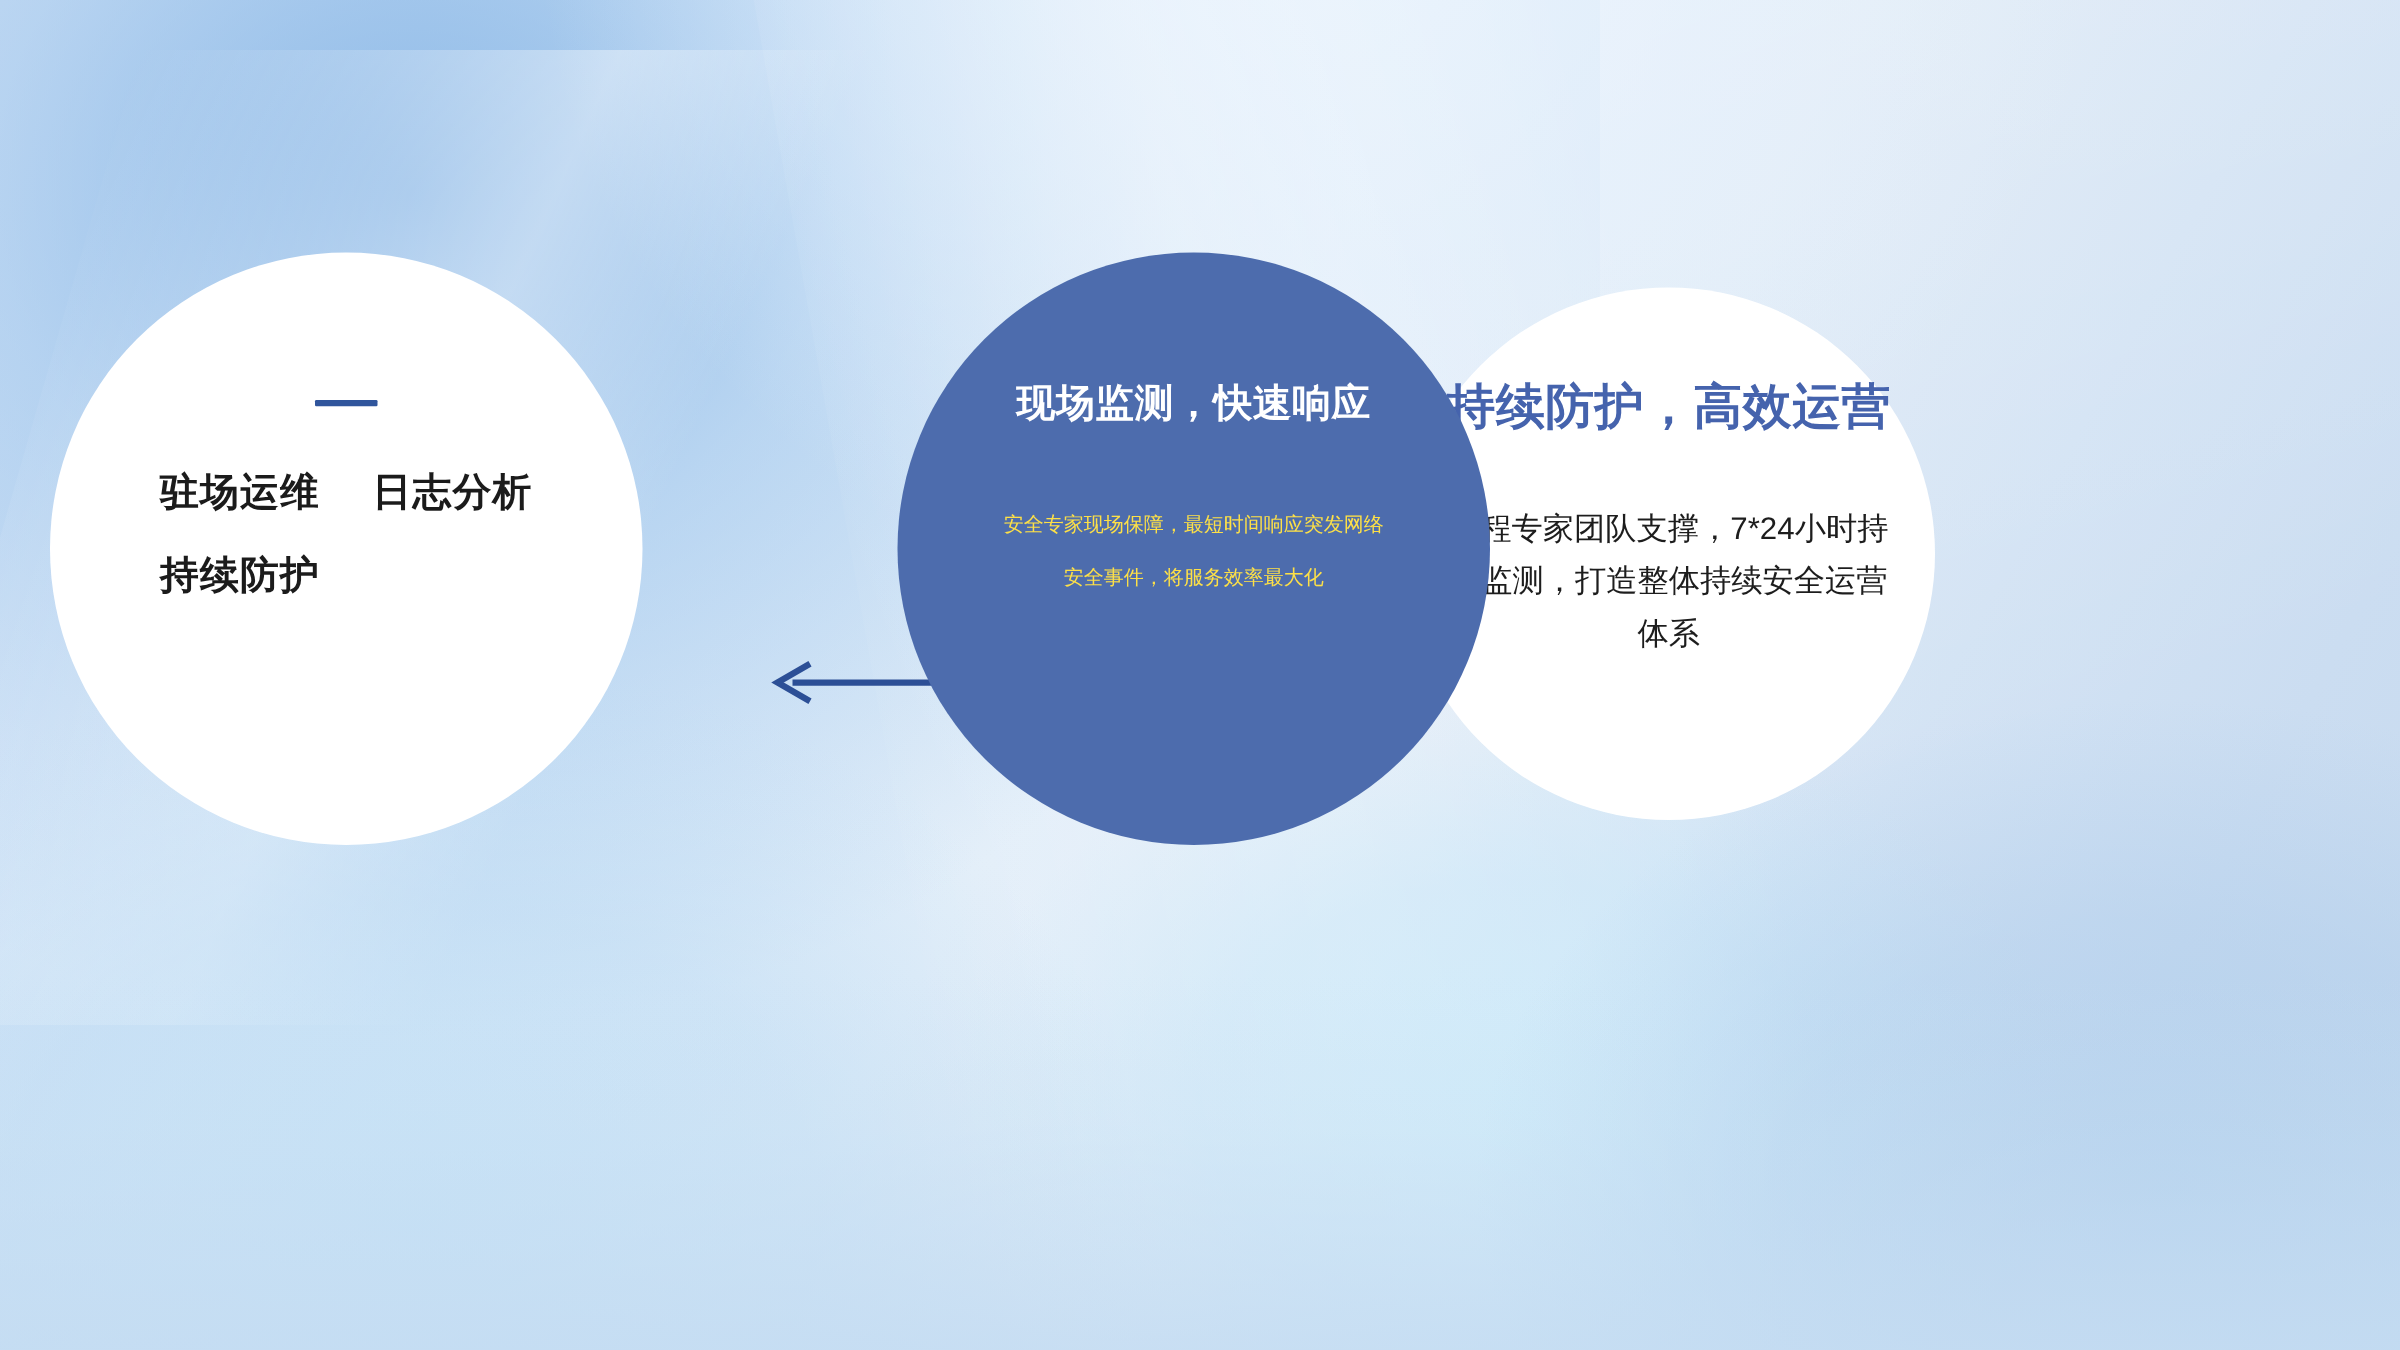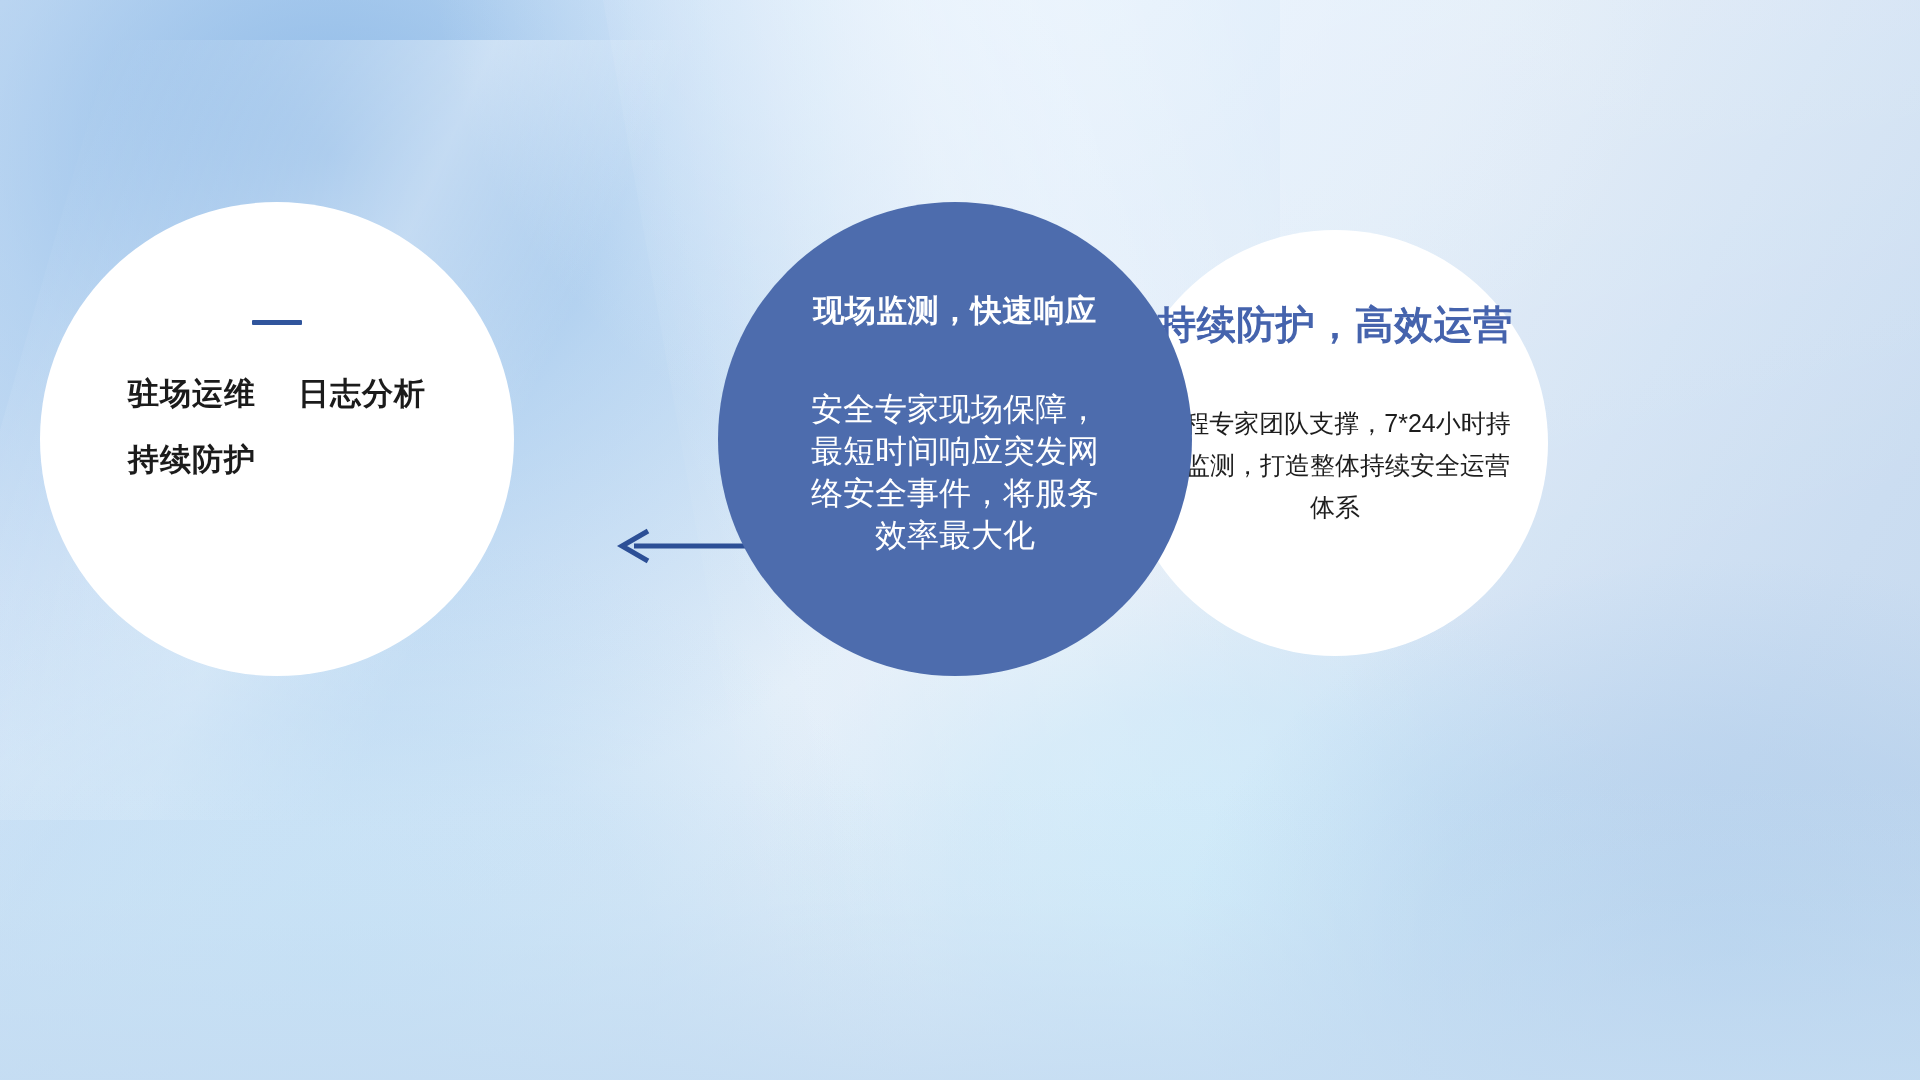--- a/index.html
+++ b/index.html
@@ -184,43 +184,43 @@
     white-space: nowrap;
   }
   .left-row.single {
     justify-content: center;
   }
 
   
   .center-inner {
     position: absolute;
     left: 0;
-    top: 4px;
+    top: 16px;
     width: 474px;
     height: 474px;
     display: flex;
     flex-direction: column;
     align-items: center;
     padding-top: 84px;
     box-sizing: border-box;
   }
   .center-title {
     font-size: 31px;
     font-weight: 700;
     color: #ffffff;
     letter-spacing: 0.5px;
     white-space: nowrap;
   }
   .center-body {
     margin-top: 56px;
     width: 310px;
     text-align: center;
-    font-size: 32px;
+    font-size: 16px;
     line-height: 42px;
-    color: #ffffff;
+    color: #fde047;
   }
 
   
   .right-inner {
     position: absolute;
     left: 0;
     top: 0;
     width: 426px;
     height: 426px;
     display: flex;

